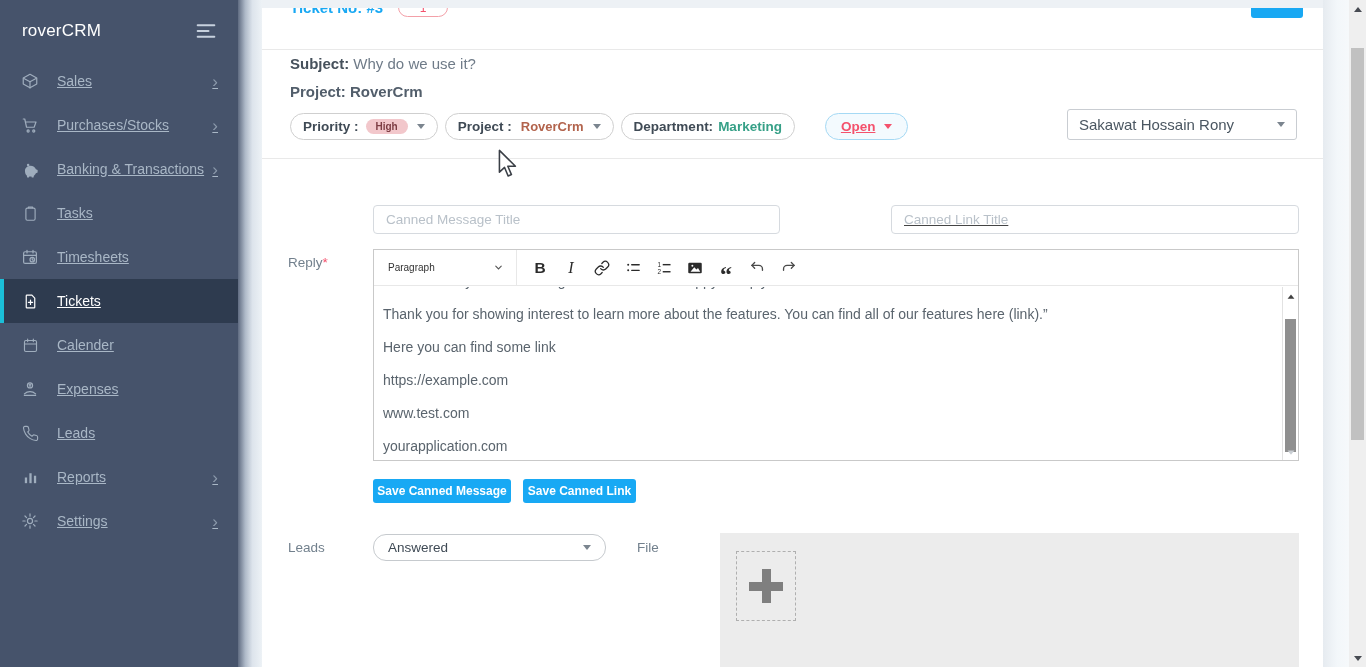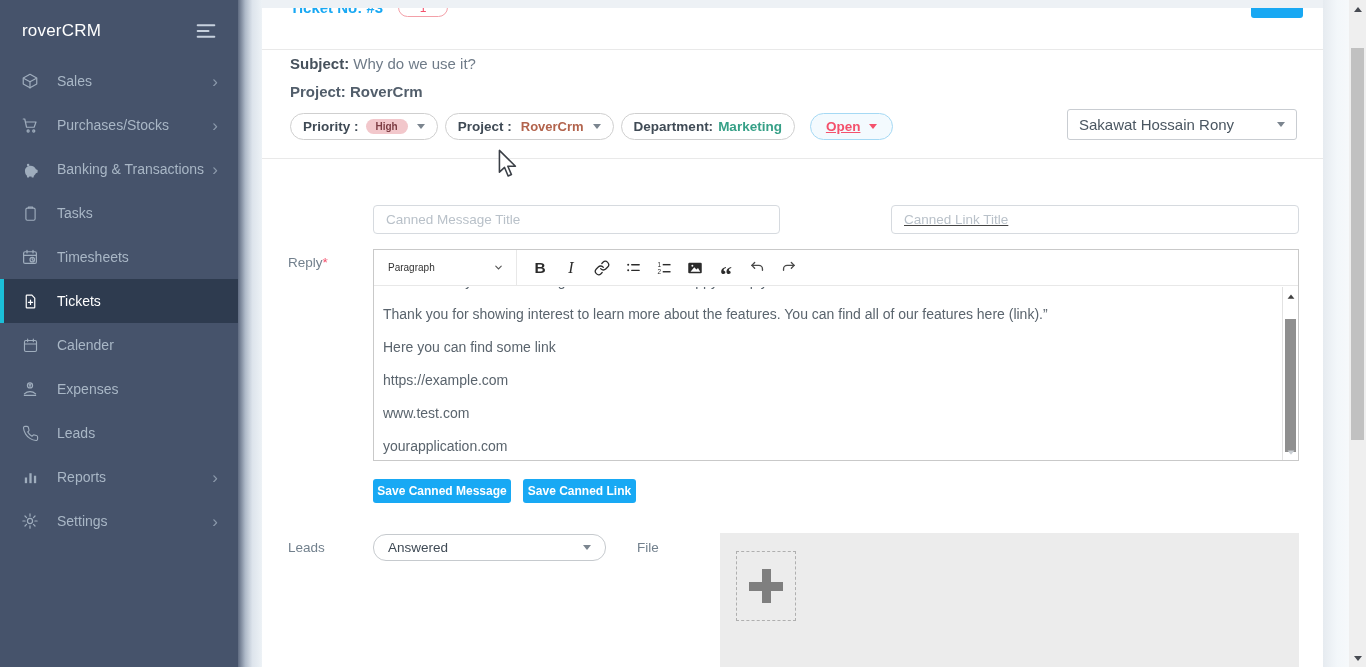--- a/index.html
+++ b/index.html
@@ -6,21 +6,21 @@
   html,body { width:1366px; height:667px; overflow:hidden; }
   body { font-family:"Liberation Sans", sans-serif; background:#EDF1F5; }
   #app { position:relative; width:1366px; height:667px; overflow:hidden; }
 
   
   .sidebar { position:absolute; left:0; top:0; width:238px; height:667px; background:#46536B; color:#A9B7C6; }
   .logo-row { height:62px; display:flex; align-items:center; justify-content:space-between; padding:0 22px; }
   .logo { color:#FFFFFF; font-size:17px; letter-spacing:.2px; }
   .hamburger svg { display:block; }
   .nav { position:absolute; top:59px; left:0; right:0; }
-  .nav-item { height:44px; display:flex; align-items:center; padding:0 20px; font-size:14px; cursor:pointer; }
+  .nav-item { height:44px; display:flex; align-items:center; padding:0 20px; font-size:14px; cursor:pointer;text-decoration:underline; }
   .nav-item .nav-icon { width:20px; height:20px; margin-right:17px; display:flex; align-items:center; justify-content:center; opacity:.9; }
   .nav-item .nav-icon svg { display:block; }
   .nav-label { white-space:nowrap; }
   .nav-chevron { margin-left:auto; font-size:17px; color:#8B99AB; line-height:1; }
   .nav-item.active { background:#2E3B4F; color:#FFFFFF; border-left:4px solid #1BBFD8; padding-left:16px; }
   .nav-item.active .nav-icon { opacity:1; }
 
   
   .left-gutter { position:absolute; left:238px; top:0; width:24px; height:667px;
     background:linear-gradient(90deg,#5F6B81 0%, #AEB9C8 30%, #DDE4EC 60%, #EDF2F6 100%); }
@@ -284,21 +284,21 @@
       </div>
       <div class="pill">
         <span>Project :</span>
         <span class="pill-proj-val">RoverCrm</span>
         <span class="caret"></span>
       </div>
       <div class="pill">
         <span>Department:</span>
         <span class="pill-dept-val">Marketing</span>
       </div>
-      <div class="pill pill-open" style="margin-left:8px;text-decoration:underline;">
+      <div class="pill pill-open" style="margin-left:23px;text-decoration:underline;">
         <span>Open</span>
         <span class="caret"></span>
       </div>
     </div>
 
     <div class="assignee-select">
       <span>Sakawat Hossain Rony</span>
       <span class="caret"></span>
     </div>
 

